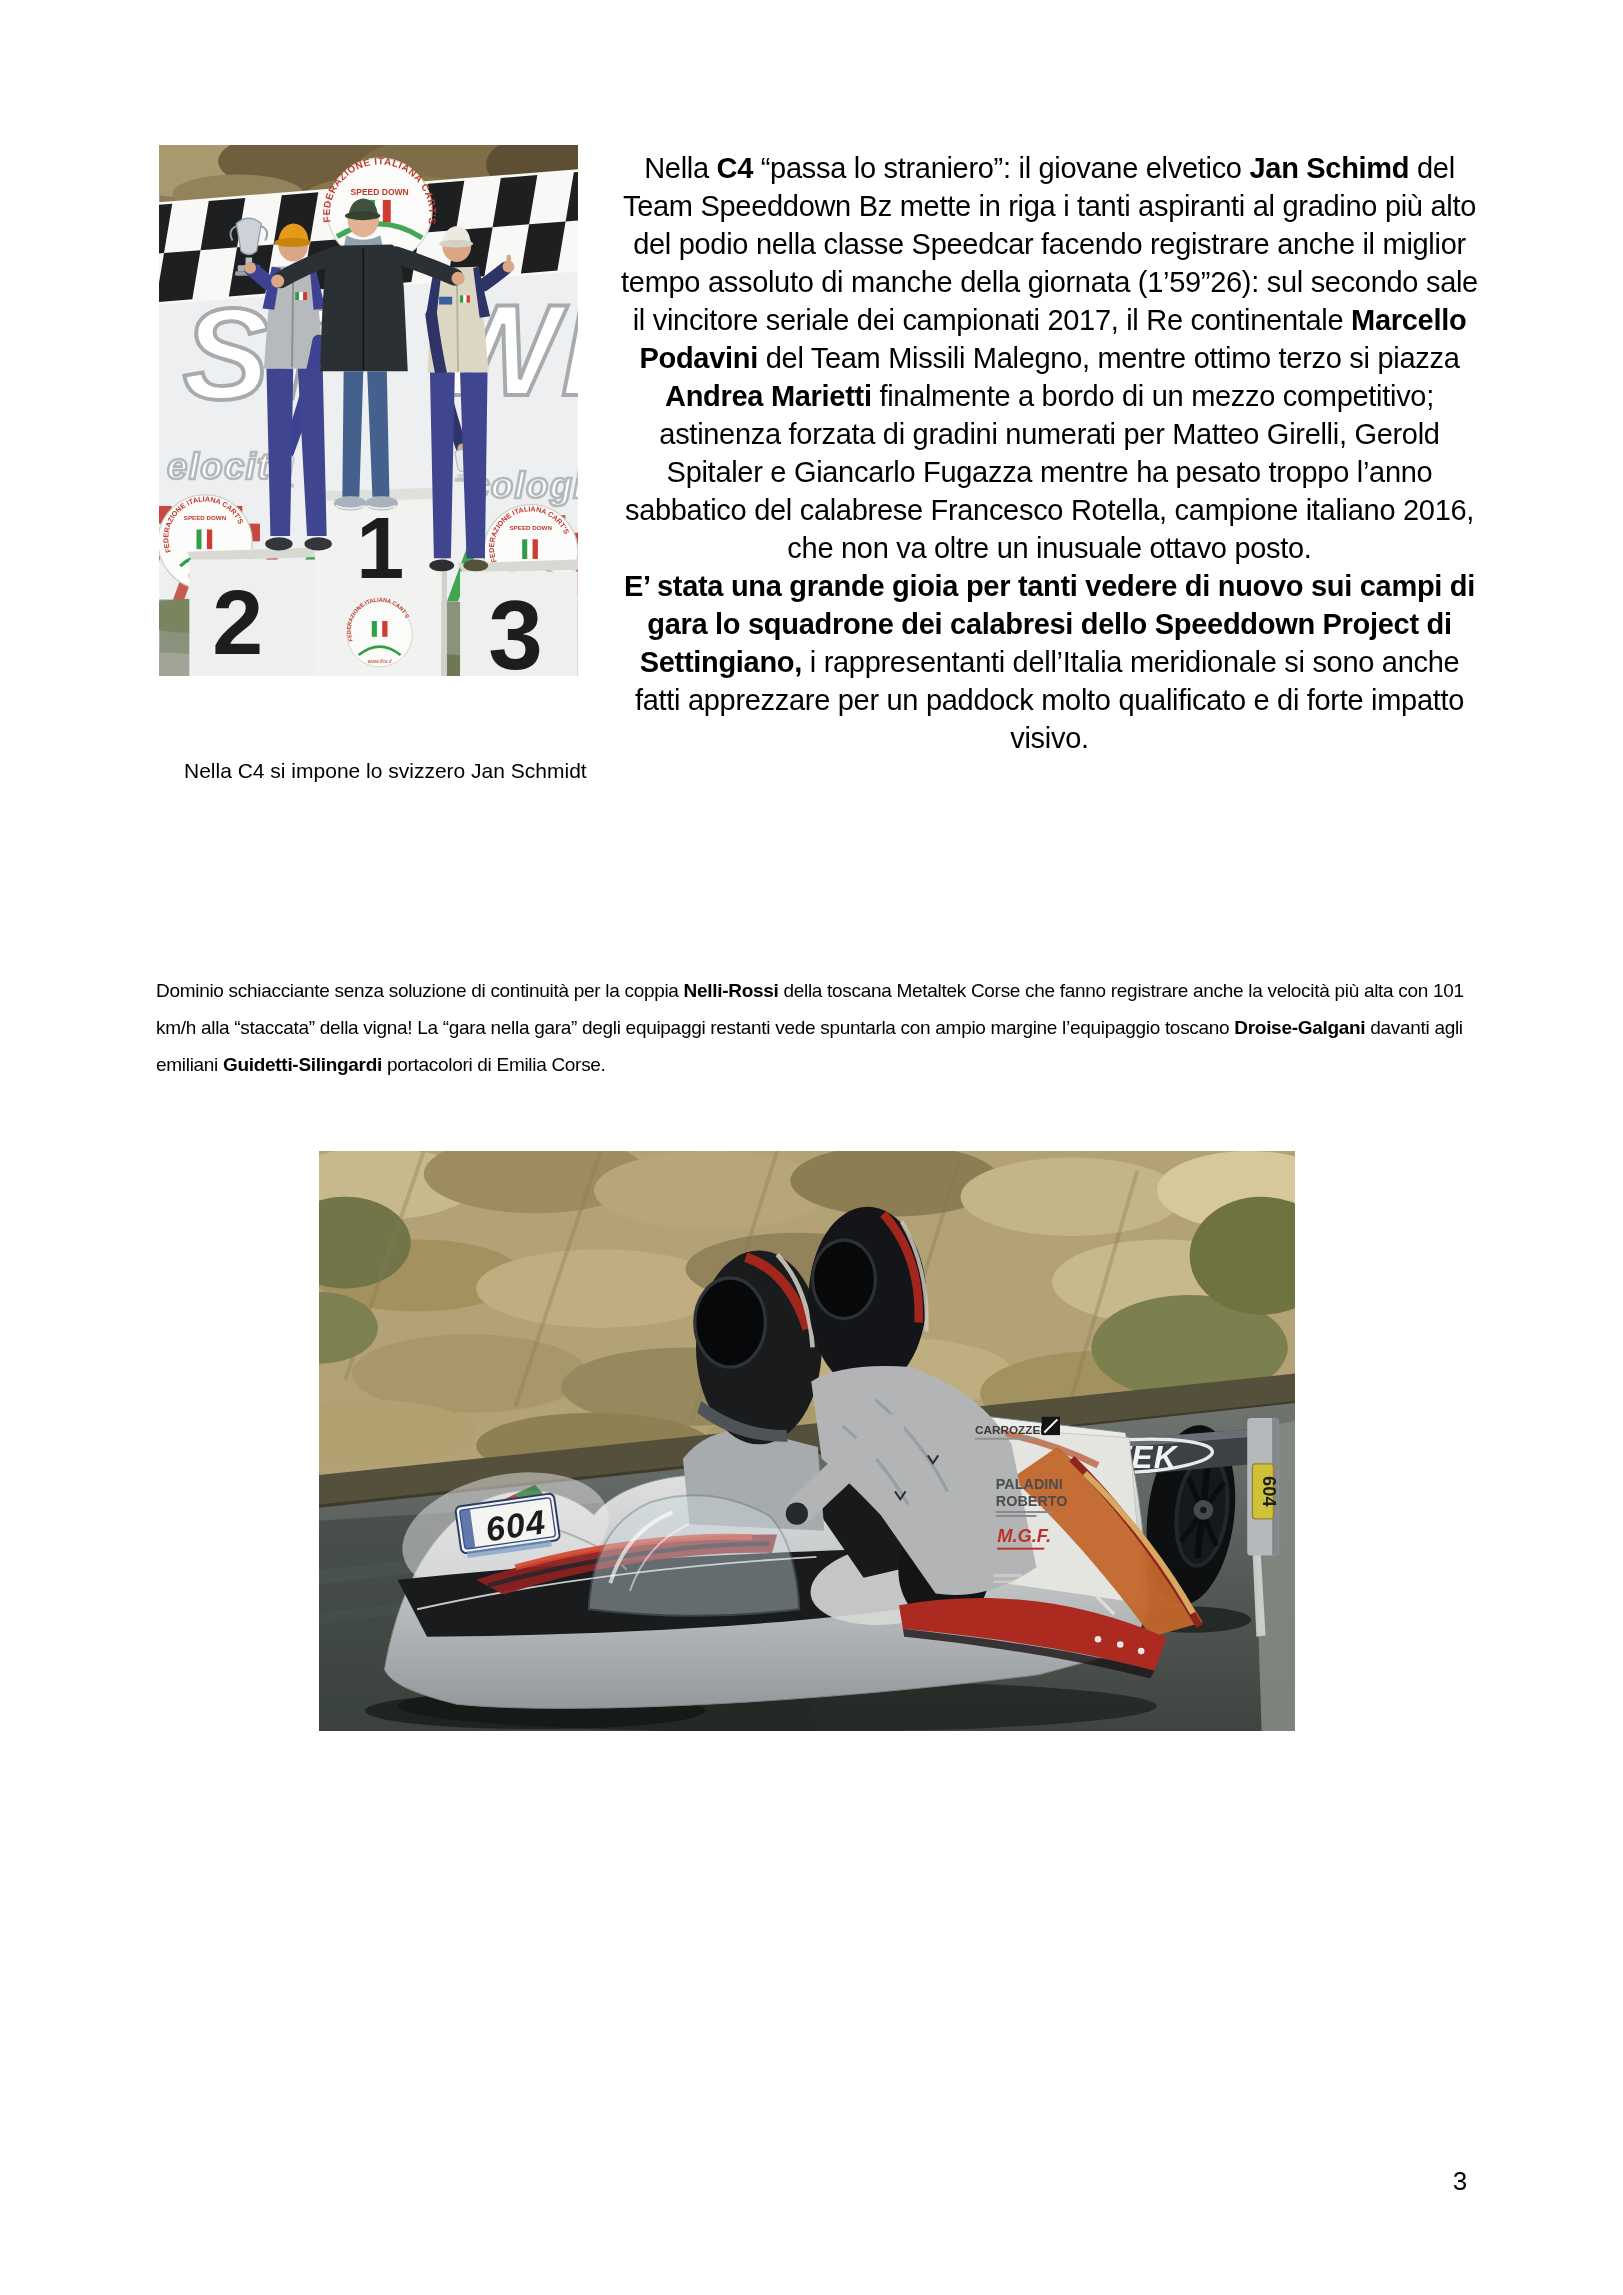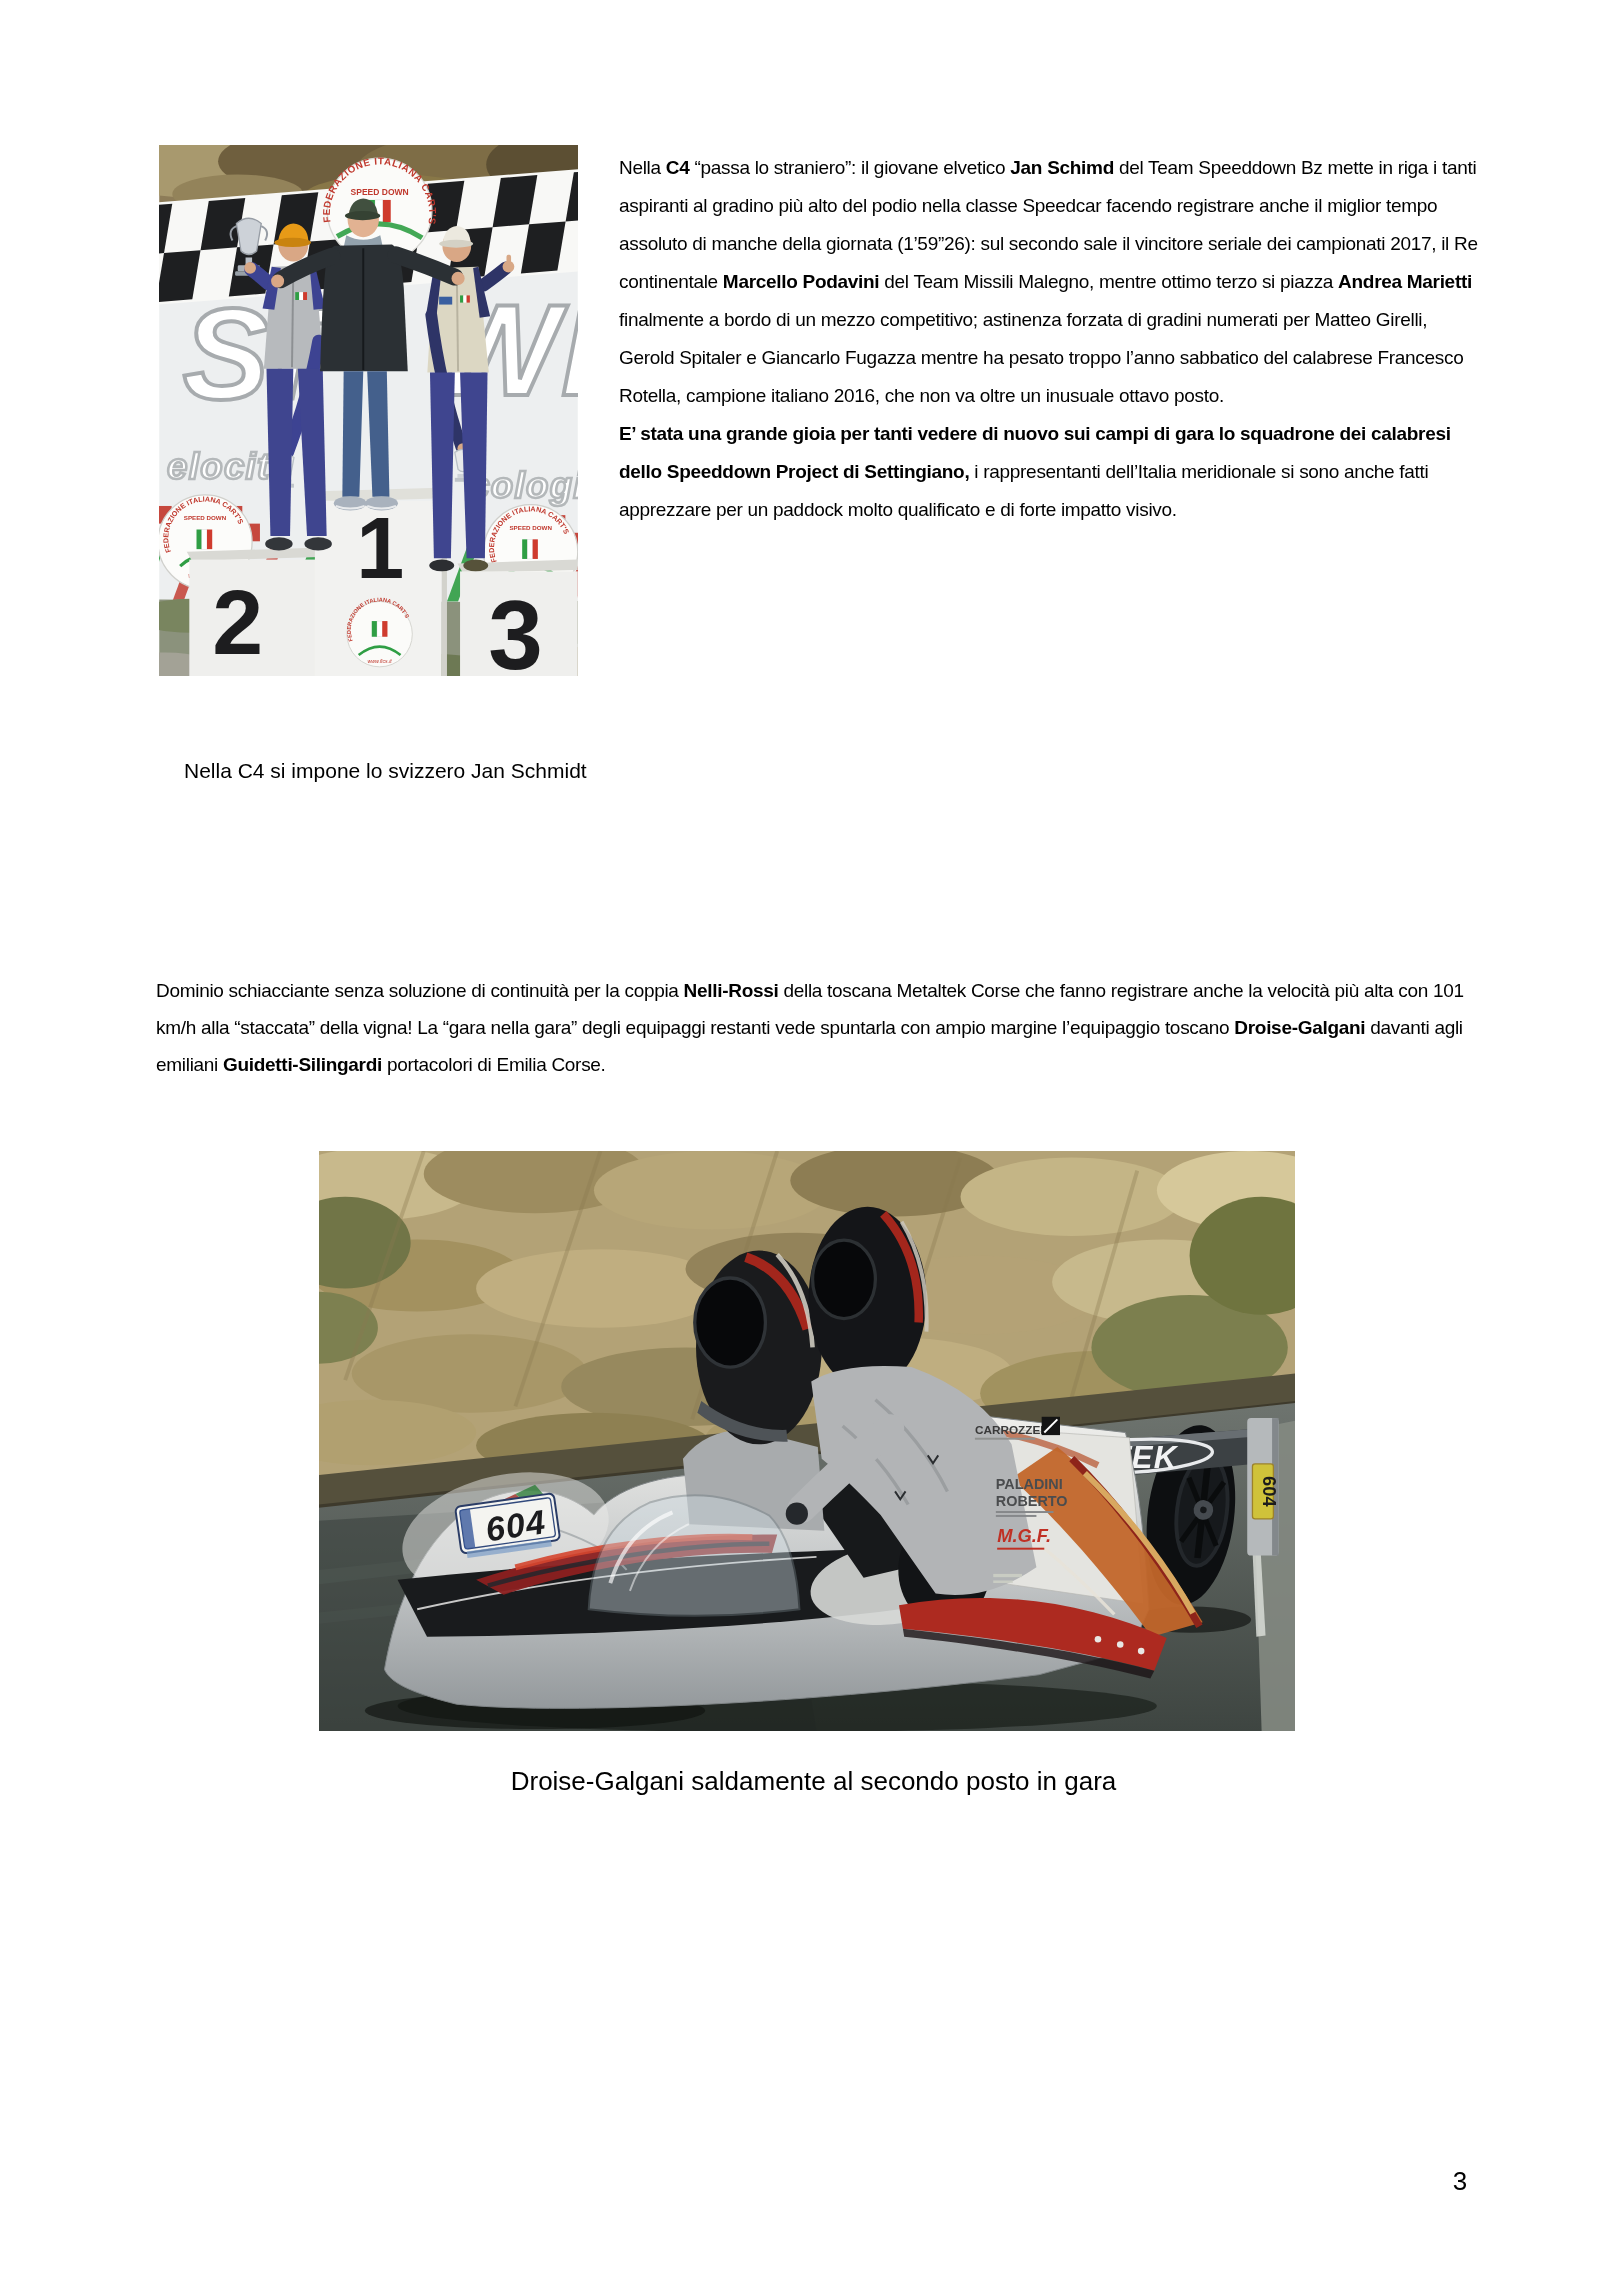--- a/index.html
+++ b/index.html
@@ -3,21 +3,21 @@
 <meta charset="utf-8">
 <style>
   html,body{margin:0;padding:0;background:#888;}
   .page{position:relative;width:1623px;height:2295px;background:#ffffff;overflow:hidden;
         font-family:"Liberation Sans","DejaVu Sans",sans-serif;color:#000;}
   figure{margin:0;padding:0;position:absolute;}
   .photo-podium{left:159px;top:145px;width:419px;height:531px;}
   .photo-car{left:319px;top:1151px;width:976px;height:580px;}
   .photo-podium svg,.photo-car svg{width:100%;height:100%;display:block;}
   .col-text{position:absolute;left:619px;top:149px;width:861px;
-            font-size:19px;line-height:38px;letter-spacing:-0.3px;text-align:left;}
+            font-size:29px;line-height:38px;letter-spacing:-0.3px;text-align:center;}
   .col-text b,.para-2 b{font-weight:700;}
   .caption-1{position:absolute;left:184px;top:758px;font-size:21px;line-height:26px;}
   .para-2{position:absolute;left:156px;top:972px;width:1320px;
           font-size:19px;line-height:37px;letter-spacing:-0.3px;}
   .caption-2{position:absolute;left:156px;top:1765px;width:1315px;text-align:center;
              font-size:26px;line-height:33px;}
   .page-number{position:absolute;left:1437px;top:2166px;width:46px;font-size:26px;text-align:center;}
   svg text{font-family:"Liberation Sans","DejaVu Sans",sans-serif;}
 </style>
 </head>
@@ -446,18 +446,17 @@
           <rect x="1034" y="556" width="62" height="3" fill="#86888a"></rect>
           <text x="1036" y="598" font-size="28" font-weight="800" font-style="italic" fill="#c03024">M.G.F.</text>
           <rect x="1036" y="606" width="72" height="3" fill="#c03024"></rect>
           <rect x="1030" y="646" width="44" height="5" fill="#cdd0c6" opacity="0.85"></rect>
           <rect x="1030" y="656" width="30" height="4" fill="#cdd0c6" opacity="0.85"></rect>
         </g>
       </g>
     </svg>
   </figure>
 
-  <div class="caption-2">Droise-Galgani saldamente al secondo posto in gara</div>
 
   <div class="page-number">3</div>
 
 </div>
 
 
 </body></html>

